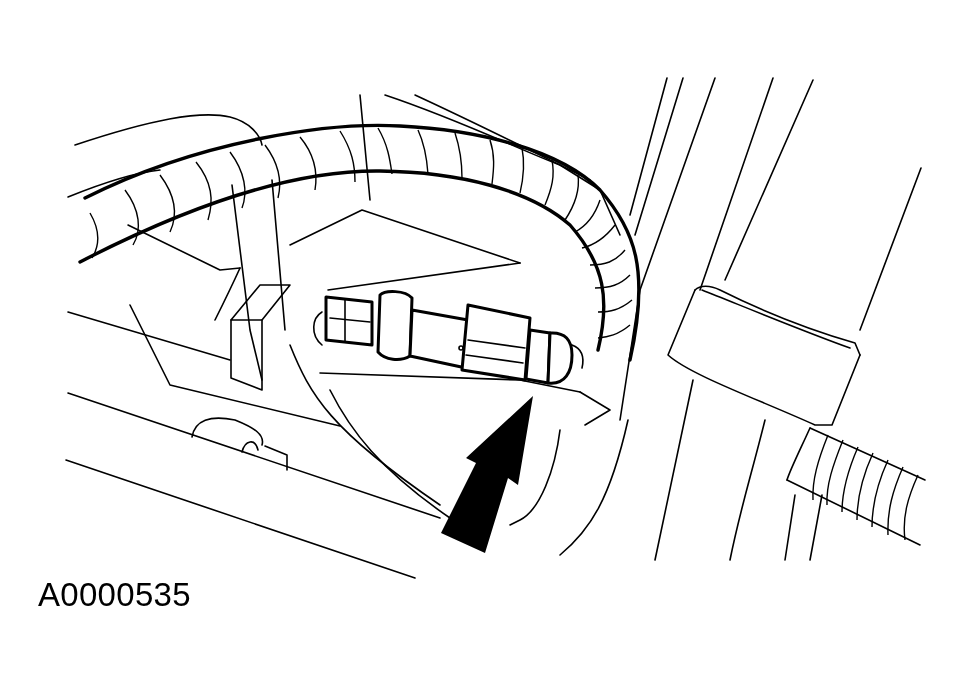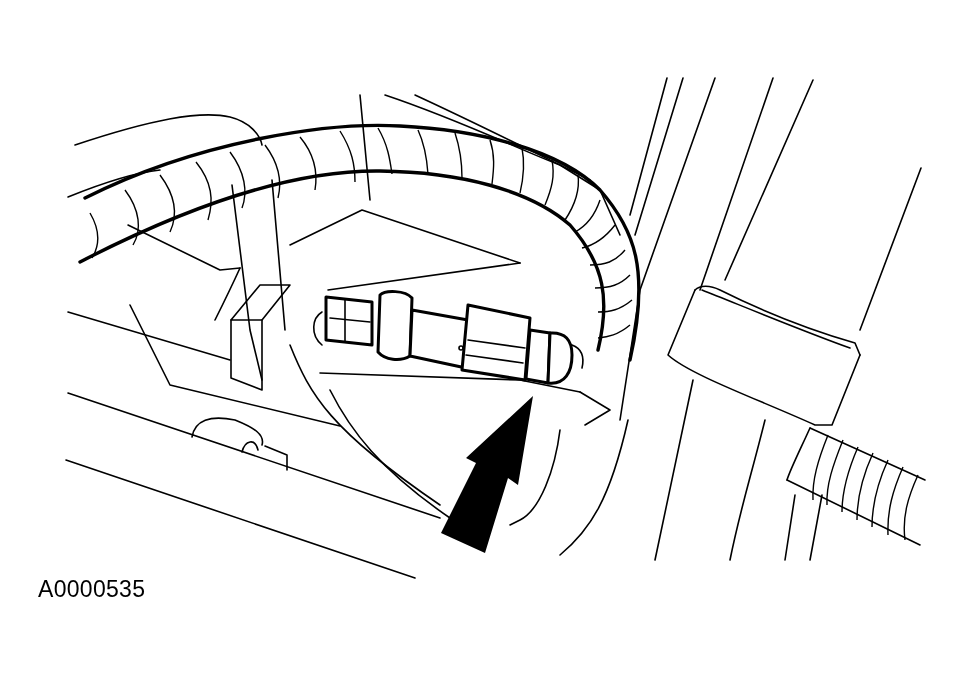--- a/index.html
+++ b/index.html
@@ -2,21 +2,21 @@
 <html><head>
 <meta charset="utf-8">
 <style>
   html, body { margin: 0; padding: 0; background: #ffffff; }
   body { width: 961px; height: 678px; position: relative; overflow: hidden; font-family: "Liberation Sans", sans-serif; }
   #figure { position: absolute; left: 0; top: 0; width: 961px; height: 678px; }
   .ln { fill: none; stroke: #000; stroke-width: 1.6; stroke-linecap: round; stroke-linejoin: round; }
   .thk { fill: none; stroke: #000; stroke-width: 3.4; stroke-linecap: round; stroke-linejoin: round; }
   .rib { fill: none; stroke: #000; stroke-width: 1.4; }
   .conn { fill: #fff; stroke: #000; stroke-width: 3; stroke-linejoin: round; }
-  .caption { position: absolute; left: 38px; top: 576px; font-size: 23px; color: #000; letter-spacing: 0.3px; }
+  .caption { position: absolute; left: 38px; top: 576px; font-size: 33px; color: #000; letter-spacing: 0.3px; }
 </style>
 </head>
 <body>
 
 <svg id="figure" viewBox="0 0 961 678" xmlns="http://www.w3.org/2000/svg">
 
   <g>
     <path class="ln" d="M75 145 C150 120 200 110 230 117 C250 122 260 135 262 145"></path>
     <path class="ln" d="M68 197 C110 180 140 172 160 170"></path>
     <path class="ln" d="M128 225 L220 270 L240 268"></path>

